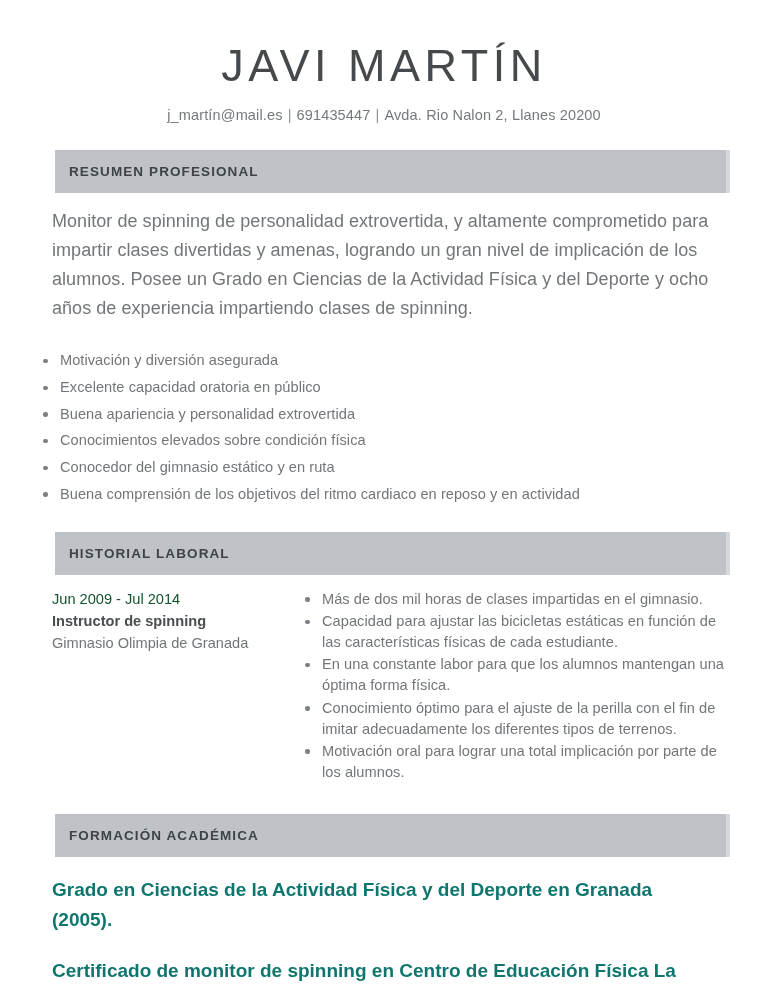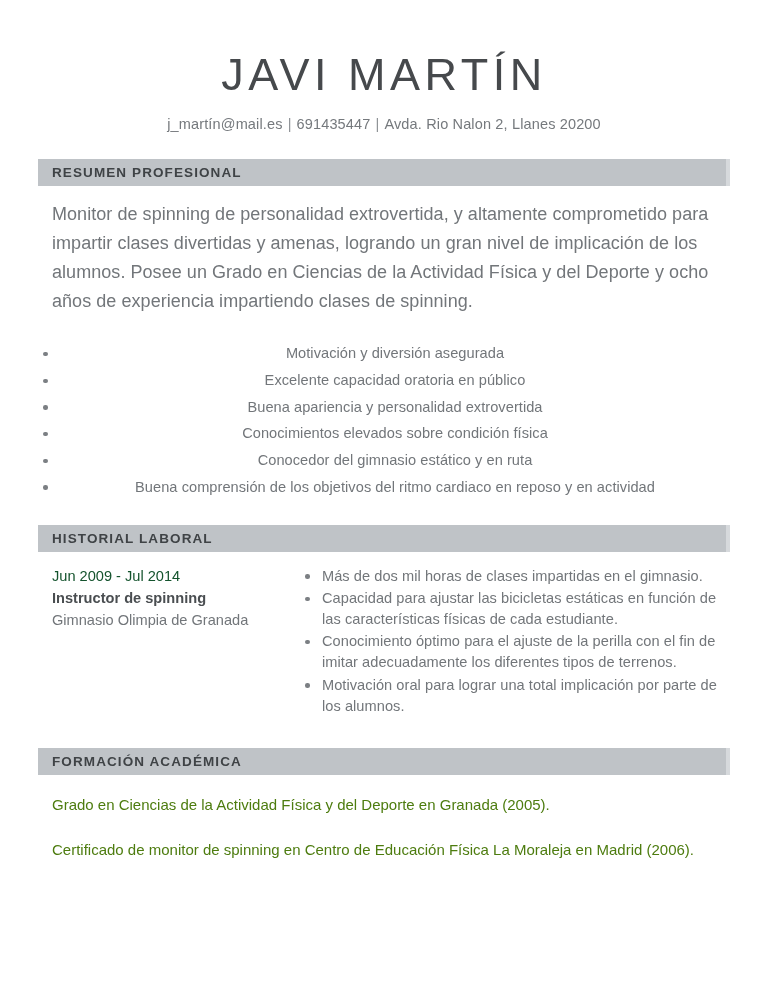--- a/index.html
+++ b/index.html
@@ -14,21 +14,21 @@
     color: #6a6e72;
     -webkit-font-smoothing: antialiased;
   }
 
   .page {
     position: relative;
     width: 768px;
     height: 994px;
     background: #ffffff;
     box-sizing: border-box;
-    padding: 16px 38px;
+    padding: 7px 38px;
     overflow: hidden;
   }
 
   
   .header {
     padding-top: 34px;
     text-align: center;
   }
   .name {
     font-size: 45px;
@@ -48,26 +48,27 @@
     line-height: 1.2;
   }
   .contact .sep {
     padding: 0 5px;
     color: #8d9195;
   }
 
   
   .bar {
     background: #bfc3c7;
-    height: 27px;
+    height: 43px;
     display: flex;
     align-items: center;
     padding-left: 14px;
     box-sizing: border-box;
     border-right: 4px solid #d6d9dc;
+    margin-left: 17px;
   }
   .bar-title {
     font-size: 13.5px;
     font-weight: 700;
     letter-spacing: 1.1px;
     color: #3f4346;
     line-height: 1;
   }
 
   .sec-resumen { margin-top: 25px; }
@@ -107,21 +108,21 @@
     position: absolute;
     left: 5px;
     top: 8.5px;
     width: 4.5px;
     height: 4.5px;
     border-radius: 50%;
     background: #7b7f83;
   }
 
   .skills-list { margin-top: 15px; padding-left: 10px; }
-  .skills-list li { margin-bottom: 5.5px; text-align: center; }
+  .skills-list li { margin-bottom: 5.5px; }
 
   
   .exp {
     display: flex;
     margin-top: 14px;
     padding-left: 14px;
   }
   .exp-left {
     width: 248px;
     flex: 0 0 248px;
@@ -146,24 +147,25 @@
   }
   .exp-right {
     flex: 1 1 auto;
     padding-left: 0px;
   }
   .exp-right li { margin-bottom: 1px; }
 
   
   .edu-block { margin-top: 18px; padding: 0 14px; }
   .edu-item {
-    font-size: 15px;
+    font-size: 19px;
     line-height: 1.55;
-    color: #4d7c0f;
+    color: #0f766e;
     margin-bottom: 22px;
+    font-weight: bold;
   }
   .edu-item:last-child { margin-bottom: 12px; }
 </style>
 </head>
 <body>
 
 <div class="page">
 
   <div class="header">
     <h1 class="name">JAVI MARTÍN</h1>
@@ -199,20 +201,21 @@
     <div class="exp">
       <div class="exp-left">
         <div class="exp-dates">Jun 2009 - Jul 2014</div>
         <div class="exp-title">Instructor de spinning</div>
         <div class="exp-company">Gimnasio Olimpia de Granada</div>
       </div>
       <div class="exp-right">
         <ul class="bullets">
           <li>Más de dos mil horas de clases impartidas en el gimnasio.</li>
           <li>Capacidad para ajustar las bicicletas estáticas en función de las características físicas de cada estudiante.</li>
+          <li>En una constante labor para que los alumnos mantengan una óptima forma física.</li>
           <li>Conocimiento óptimo para el ajuste de la perilla con el fin de imitar adecuadamente los diferentes tipos de terrenos.</li>
           <li>Motivación oral para lograr una total implicación por parte de los alumnos.</li>
         </ul>
       </div>
     </div>
   </div>
 
   <div class="sec-formacion">
     <div class="bar">
       <span class="bar-title">FORMACIÓN ACADÉMICA</span>

